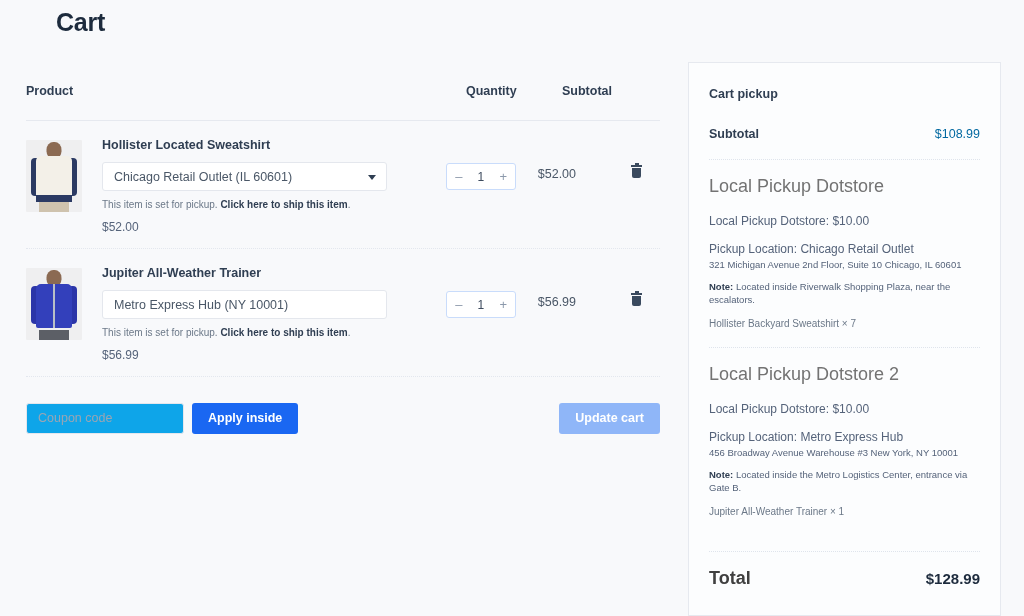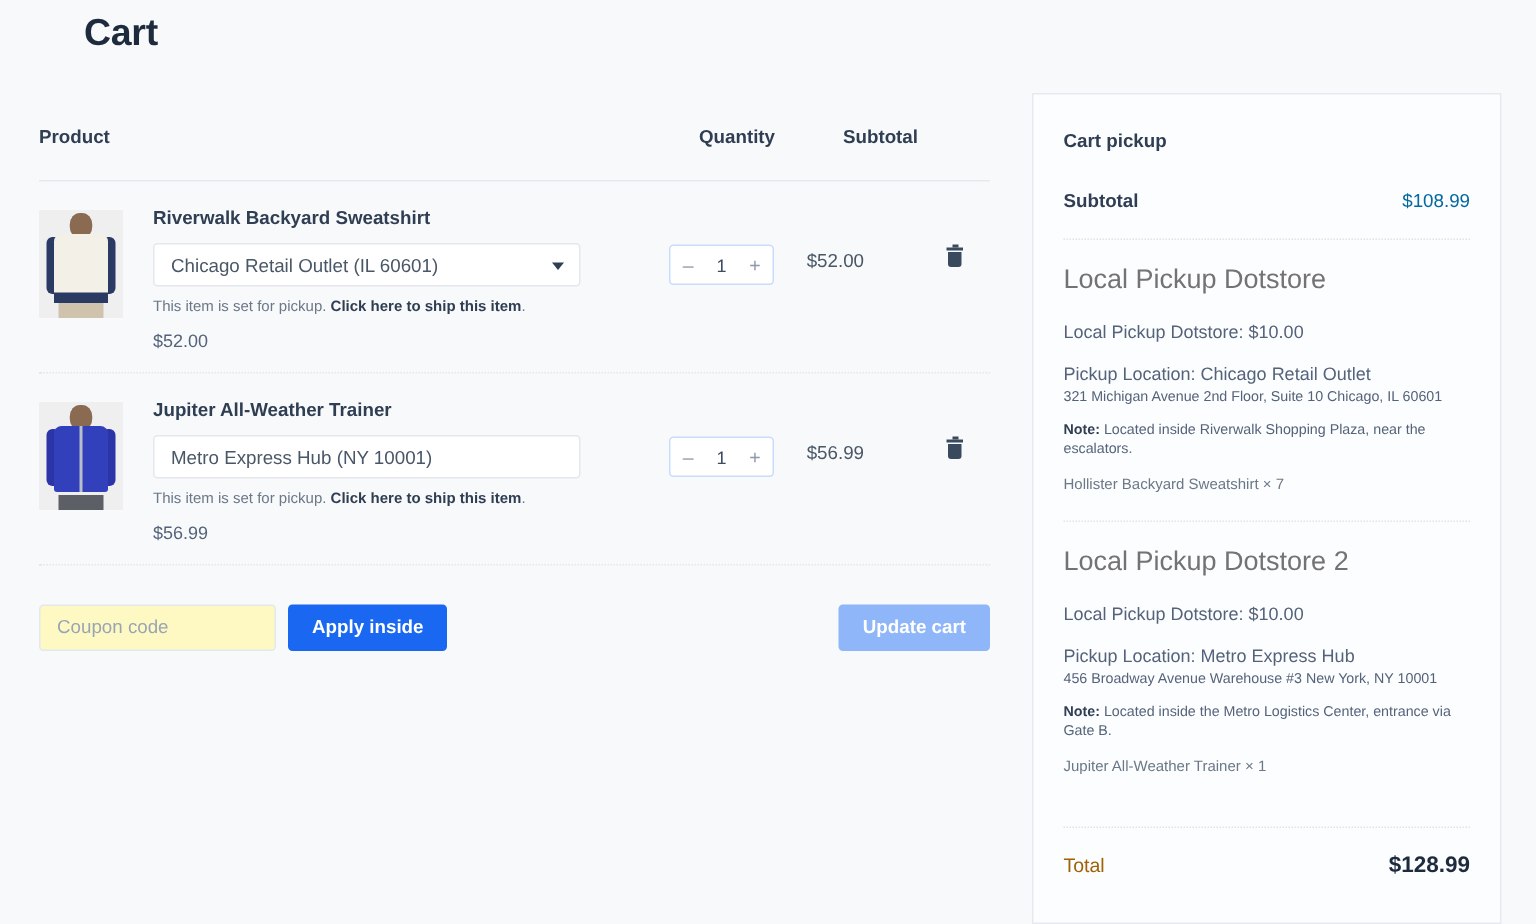--- a/index.html
+++ b/index.html
@@ -128,21 +128,21 @@
     background: #3a4a5e; border-radius: 0 0 2px 2px;
   }
 
   
   .coupon-row {
     display: flex; align-items: center;
     padding-top: 20px; position: relative; height: 62px;
   }
   .coupon-input {
     width: 158px; height: 31px;
-    border: 1px solid #e4e7ed; border-radius: 3px; background: #fef9c3;
+    border: 1px solid #e4e7ed; border-radius: 3px; background: #0ea5e9;
     font-size: 12.5px; color: #3d4b5e; padding: 0 11px;
     font-family: "Liberation Sans", sans-serif;
   }
   .coupon-input::placeholder { color: #9aa5b3; }
   .btn {
     border: none; border-radius: 3px; cursor: pointer;
     font-family: "Liberation Sans", sans-serif;
     font-size: 12.5px; font-weight: bold; color: #fff;
   }
   .btn-apply { background: #1a67f2; height: 31px; padding: 0 16px; margin-left: 8px; }
@@ -172,21 +172,21 @@
   .ship-group { margin-bottom: 2px; }
   .ship-title { font-size: 18px; font-weight: normal; color: #737373; margin-bottom: 17px; }
   .ship-line { font-size: 12px; color: #55637a; margin-bottom: 14px; }
   .ship-loc { font-size: 12px; color: #55637a; line-height: 1.25; }
   .ship-addr { font-size: 9.5px; color: #55637a; margin-top: 2px; line-height: 1.3; }
   .ship-meta { font-size: 9.5px; color: #55637a; margin-top: 10px; line-height: 1.3; }
   .ship-meta b { color: #2f3e52; font-weight: bold; }
   .ship-item { font-size: 10px; color: #6b7888; margin-top: 12px; }
 
   .total-row { margin-top: 2px; }
-  .total-row .lbl { font-size: 13px; font-weight: normal; color: #a16207; }
+  .total-row .lbl { font-size: 18px; font-weight: bold; color: #404040; }
   .total-row .val { font-size: 15px; font-weight: bold; color: #1d2b3d; }
 
   .btn-checkout {
     display: block; width: 100%; height: 31px;
     background: #1a67f2; margin-top: 34px;
     font-size: 12.5px; font-weight: bold;
   }
 </style>
 </head>
 <body>
@@ -207,21 +207,21 @@
       <div class="prod-cell">
         <div class="thumb">
           <div class="head"></div>
           <div class="legs"></div>
           <div class="sleeveL" style="background:#2b3a63"></div>
           <div class="sleeveR" style="background:#2b3a63"></div>
           <div class="torso" style="background:#f3f0e8"></div>
           <div class="hem" style="background:#2b3a63"></div>
         </div>
         <div class="prod-info">
-          <div class="prod-name">Riverwalk Backyard Sweatshirt</div>
+          <div class="prod-name">Hollister Located Sweatshirt</div>
           <div class="store-select">
             <span>Chicago Retail Outlet (IL 60601)</span>
             <span class="caret"></span>
           </div>
           <div class="pickup-note">
             <span>This item is set for pickup.</span>
             <b>Click here to ship this item</b><span>.</span>
           </div>
           <div class="prod-price">$52.00</div>
         </div>

